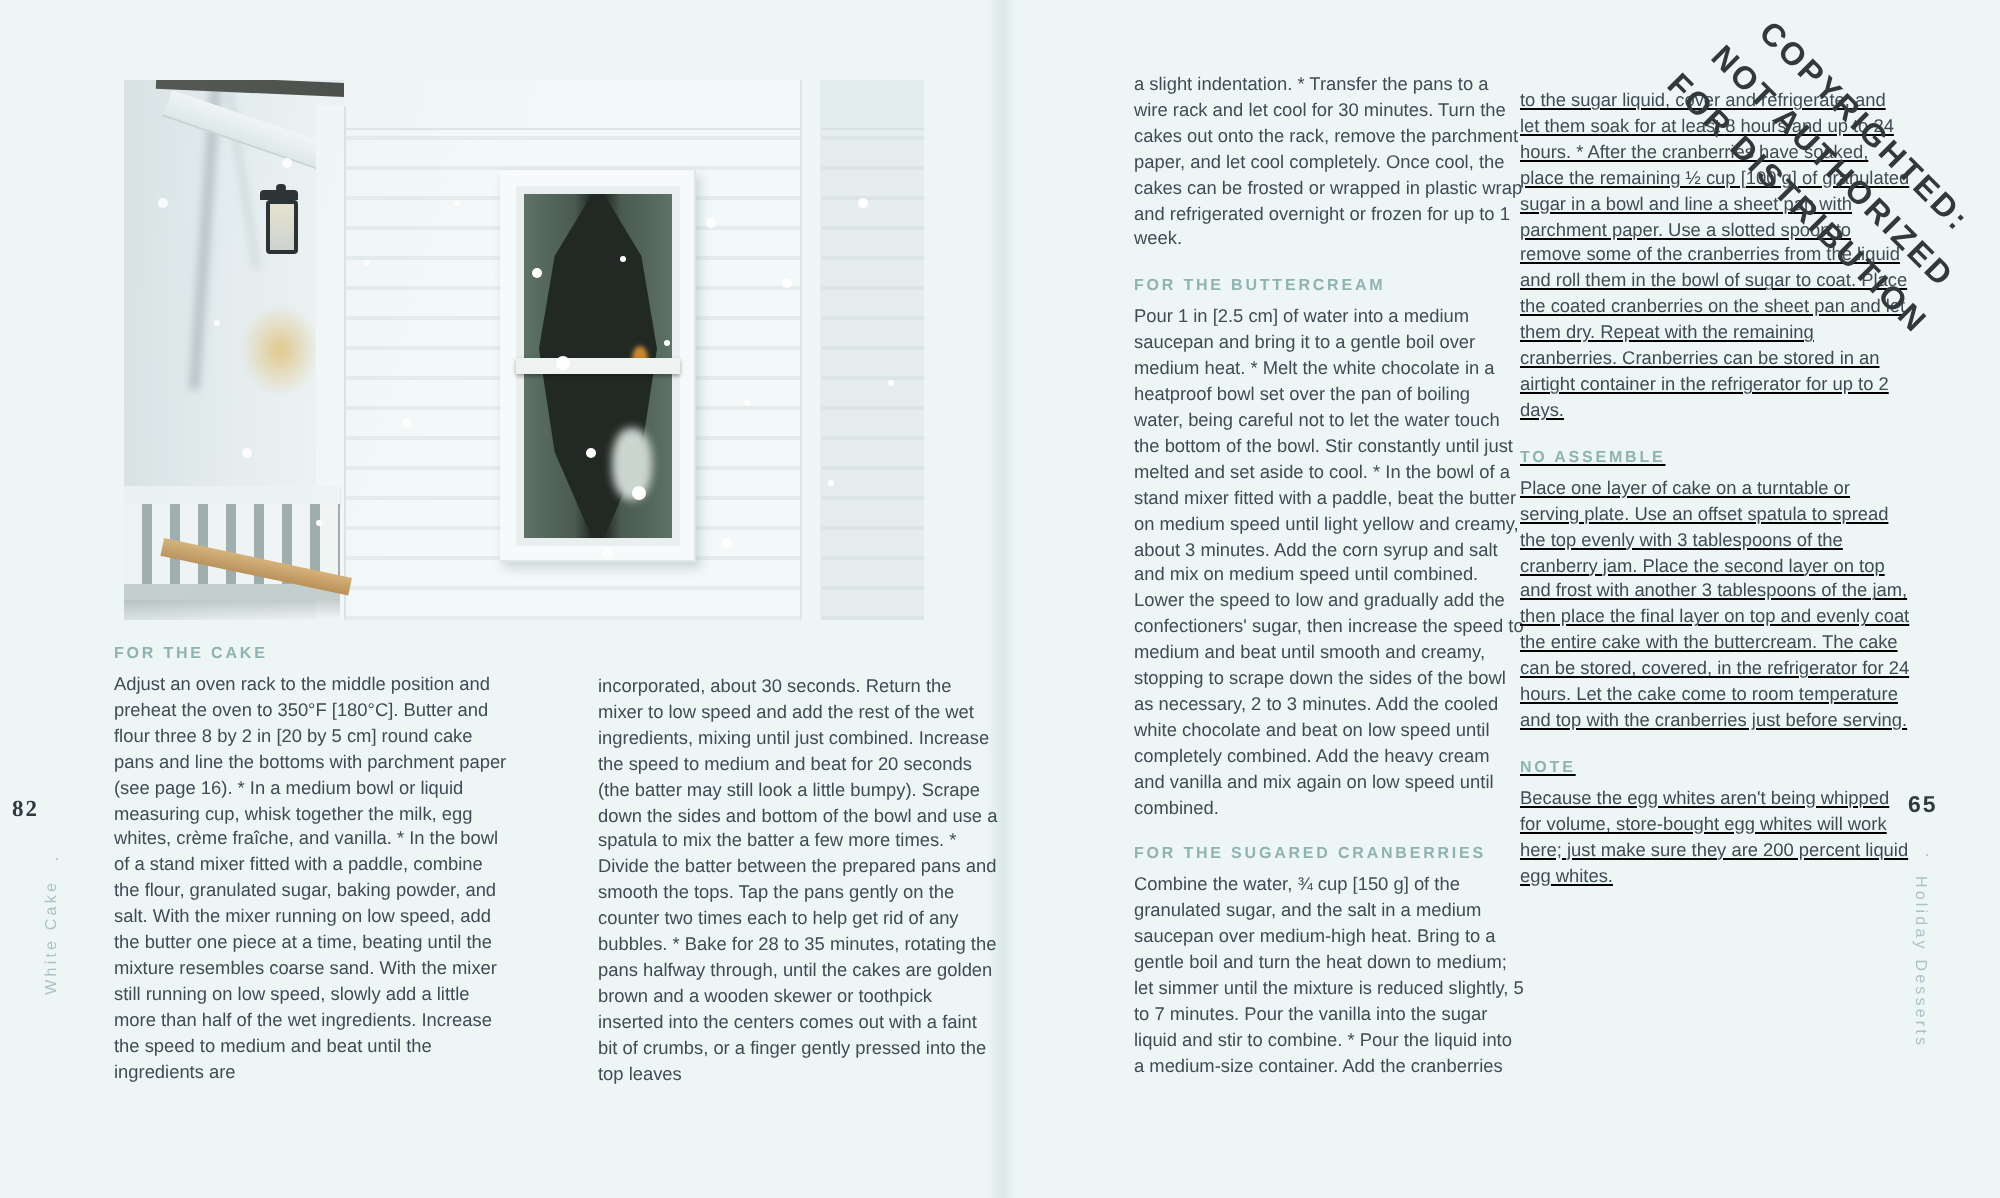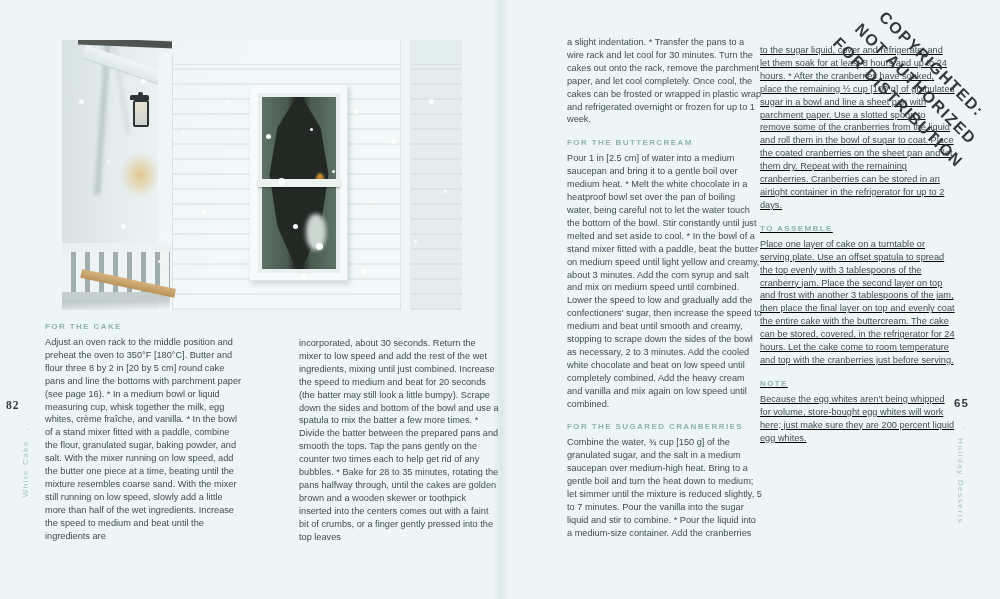--- a/index.html
+++ b/index.html
@@ -14,21 +14,21 @@
   .body-text {
     margin:0 0 12px 0;
     font-size:9.2px; line-height:12.9px; letter-spacing:0px;
     color:#3f4c54; text-align:left;
   }
   .section-head {
     margin:0 0 5px 0;
     font-size:8px; font-weight:bold; letter-spacing:1.4px;
     color:#8fb3b0; text-transform:uppercase;
   }
-  #p82c1 { left:45px;  top:322px; width:197px; }
+  #p82c1 { left:57px;  top:322px; width:197px; }
   #p82c2 { left:259px; top:322px; width:200px; padding-top:15px;margin-left:40px; }
   #p83c1 { left:567px; top:36px;  width:195px; }
   #p83c2 { left:760px; top:44px;  width:195px;text-decoration:underline; }
 
   .page-num {
     position:absolute; font-size:11.5px; font-weight:bold;
     color:#2f3a40; letter-spacing:1px;
   }
   #pnum-82 { left:6px;  top:399px;font-family:Liberation Serif, serif; }
   #pnum-83 { left:954px; top:397px; }

